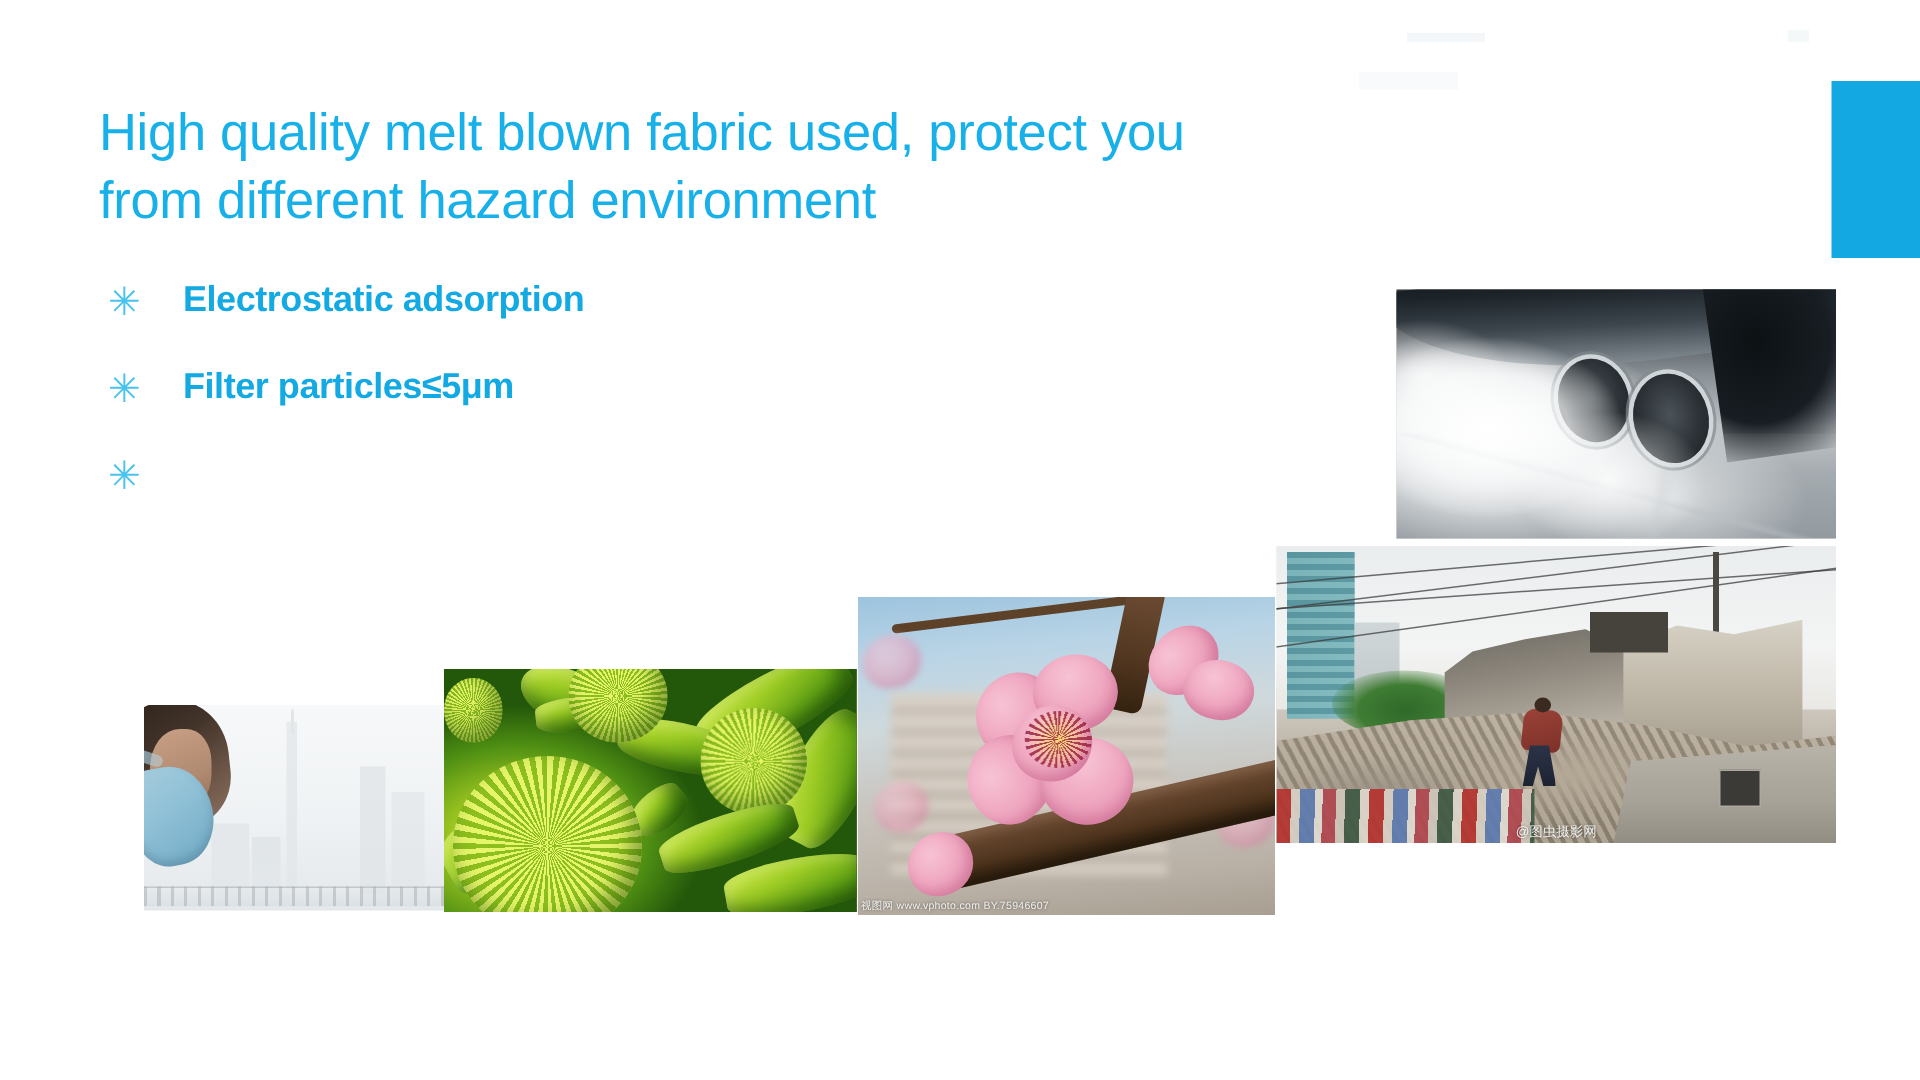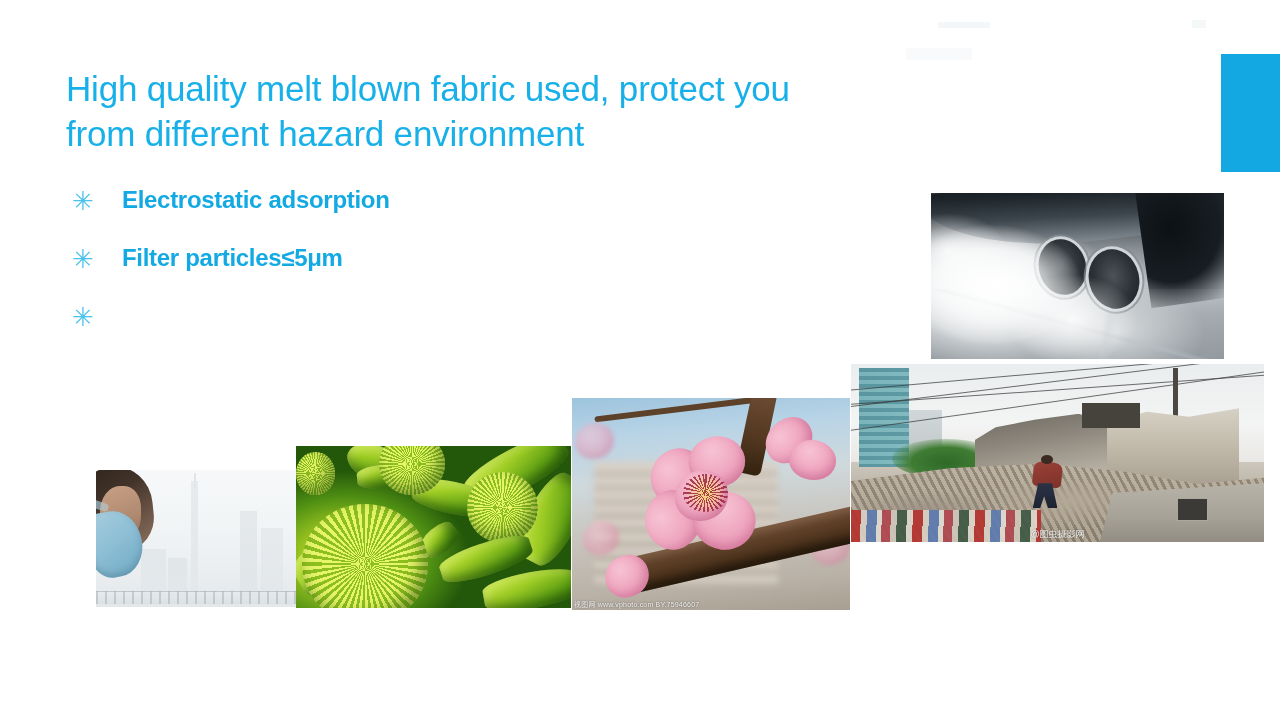--- a/index.html
+++ b/index.html
@@ -281,23 +281,22 @@
     position: absolute; left: 2px; bottom: 1px;
     font-size: 7px; line-height: 9px;
     color: rgba(255,255,255,0.88);
     text-shadow: 0 0 2px rgba(0,0,0,0.55);
     white-space: nowrap;
     letter-spacing: 0.2px;
   }
 
   
   #photo-rubble {
-    left: 851px; top: 364px; width: 373px; height: 178px;
+    left: 851px; top: 364px; width: 373px; height: 198px;
     background: linear-gradient(180deg, #e6e9ea 0%, #eceeef 36%, #cdc7bd 55%, #b2a99c 78%, #9b9084 100%);
-    padding-left: 40px;
   }
   #rubble-sky { position: absolute; left: 0; top: 0; width: 100%; height: 55%;
     background: linear-gradient(180deg, #eaedee 0%, #f3f4f4 60%, #e9e8e4 100%); }
   #rubble-skyscraper {
     position: absolute; left: 2%; top: 2%; width: 12%; height: 56%;
     background:
       repeating-linear-gradient(180deg, rgba(90,150,160,0.9) 0 4px, rgba(130,185,190,0.85) 4px 8px),
       linear-gradient(100deg, #4e8d98 0%, #6fb0b8 60%, #8cc6cc 100%);
   }
   #rubble-skyscraper-2 {

